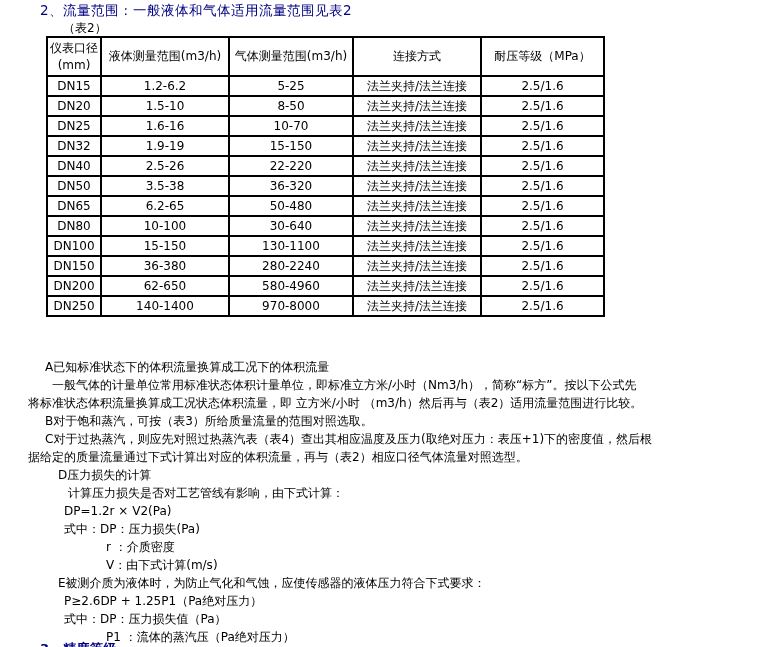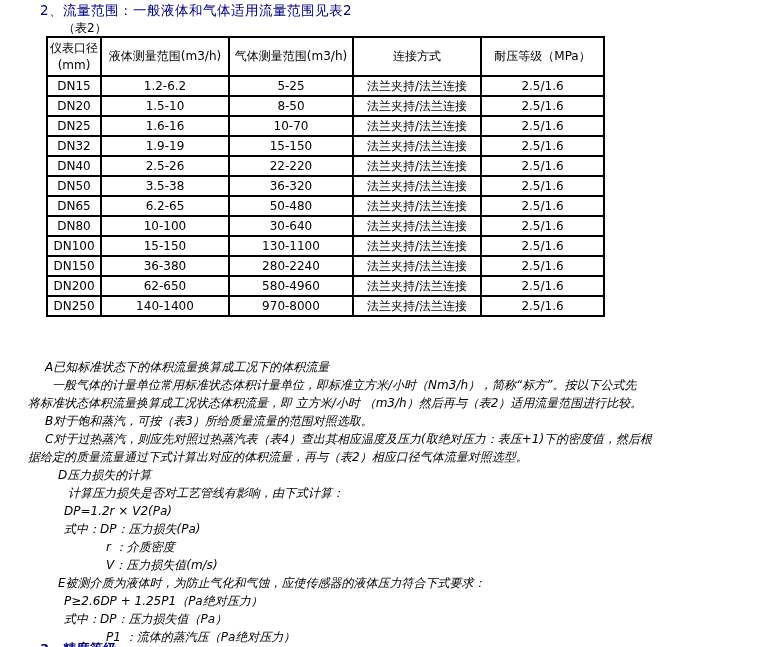--- a/index.html
+++ b/index.html
@@ -23,21 +23,21 @@
     white-space:nowrap;overflow:hidden;
   }
   .flow-table th{height:37px;white-space:pre-line;line-height:1.35;}
   .flow-table td{height:18px;line-height:18px;}
   .col-diam{width:54px;}
   .col-liquid{width:128px;}
   .col-gas{width:124px;}
   .col-conn{width:128px;}
   .col-press{width:123px;}
   .notes{position:absolute;left:28px;top:358px;width:740px;font-size:12px;}
-  .note-line{height:18px;line-height:18px;white-space:pre;overflow:visible;font-style:italic;}
+  .note-line{height:18px;line-height:18px;white-space:pre;overflow:visible;}
   .clipped-heading{
     position:absolute;left:40px;top:640px;
     font-size:13px;font-weight:bold;color:#000080;letter-spacing:0.5px;white-space:nowrap;
   }
 </style>
 </head>
 <body>
 
 <div class="page">
 
@@ -156,21 +156,21 @@
       <div class="note-line" style="padding-left: 24px;">一般气体的计量单位常用标准状态体积计量单位，即标准立方米/小时（Nm3/h），简称“标方”。按以下公式先</div>
       <div class="note-line" style="padding-left: 0px;">将标准状态体积流量换算成工况状态体积流量，即 立方米/小时 （m3/h）然后再与（表2）适用流量范围进行比较。</div>
       <div class="note-line" style="padding-left: 17px;">B对于饱和蒸汽，可按（表3）所给质量流量的范围对照选取。</div>
       <div class="note-line" style="padding-left: 17px;">C对于过热蒸汽，则应先对照过热蒸汽表（表4）查出其相应温度及压力(取绝对压力：表压+1)下的密度值，然后根</div>
       <div class="note-line" style="padding-left: 0px;">据给定的质量流量通过下式计算出对应的体积流量，再与（表2）相应口径气体流量对照选型。</div>
       <div class="note-line" style="padding-left: 30px;">D压力损失的计算</div>
       <div class="note-line" style="padding-left: 40px;">计算压力损失是否对工艺管线有影响，由下式计算：</div>
       <div class="note-line" style="padding-left: 36px;">DP=1.2r × V2(Pa)</div>
       <div class="note-line" style="padding-left: 36px;">式中：DP：压力损失(Pa)</div>
       <div class="note-line" style="padding-left: 78px;">r ：介质密度</div>
-      <div class="note-line" style="padding-left: 78px;">V：压力损失值(m/s)</div>
+      <div class="note-line" style="padding-left: 78px;">V：由下式计算(m/s)</div>
       <div class="note-line" style="padding-left: 30px;">E被测介质为液体时，为防止气化和气蚀，应使传感器的液体压力符合下式要求：</div>
       <div class="note-line" style="padding-left: 36px;">P≥2.6DP + 1.25P1（Pa绝对压力）</div>
       <div class="note-line" style="padding-left: 36px;">式中：DP：压力损失值（Pa）</div>
       <div class="note-line" style="padding-left: 78px;">P1 ：流体的蒸汽压（Pa绝对压力）</div>
     </div>
 
   <div class="clipped-heading">3、精度等级</div>
 
 </div>
 

